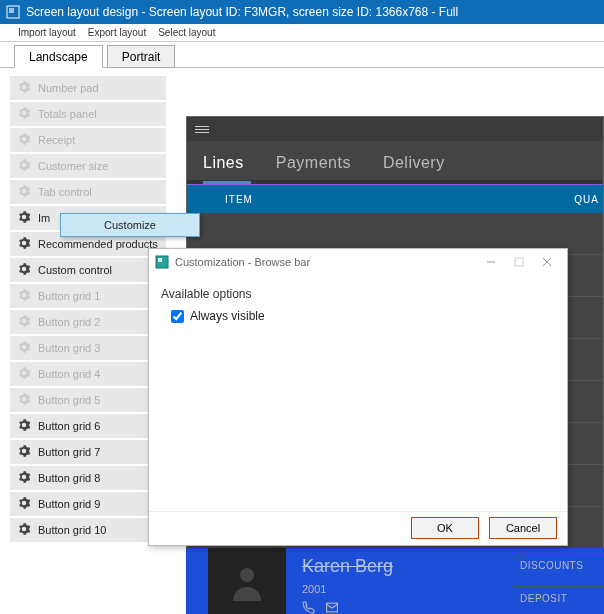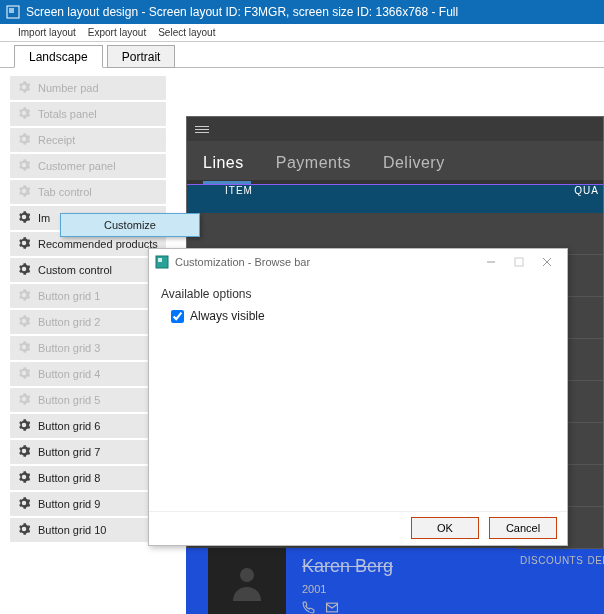--- a/index.html
+++ b/index.html
@@ -35,32 +35,32 @@
 
 .preview { flex: 1; background: #fff; position: relative; overflow: hidden; }
 .preview-inner { position: absolute; left: 10px; top: 48px; right: 0; bottom: 0; background: #3a3a3a; border: 1px solid #666; display: flex; flex-direction: column; }
 .preview-topbar { height: 24px; background: #3a3a3a; display: flex; align-items: center; padding-left: 8px; }
 .hamburger { display: flex; flex-direction: column; gap: 2px; cursor: pointer; }
 .hamburger span { width: 14px; height: 1px; background: #ccc; display: block; }
 .preview-body { flex: 1; display: flex; flex-direction: column; }
 .preview-tabs { height: 44px; background: #444; border-bottom: 1px solid #8b5cf6; display: flex; align-items: center; gap: 32px; padding-left: 16px; font-size: 16px; letter-spacing: 0.5px; color: #bbb; position: relative; box-shadow: inset 0 -4px 0 #333; }
 .preview-tabs .pt-active { color: #fff; }
 .preview-tabs:after { content:""; position:absolute; bottom:0; left:16px; width:48px; height:3px; background:#4c87c7; }
-.preview-header { height: 28px; background: #0c4a6e; display: flex; font-size: 10px; color: #fff; letter-spacing: 1px; }
+.preview-header { height: 28px; background: #0369a1; display: flex; align-items: center; font-size: 10px; color: #fff; letter-spacing: 1px; }
 .preview-header .col1 { padding-left: 38px; flex: 1; }
 .preview-rows { flex: 1; background: #444; }
 .preview-row { height: 42px; border-bottom: 1px solid #555; }
 
 .preview-footer { position: absolute; bottom: 0; left: 10px; right: 0; height: 66px; background: #1d4ed8; display: flex; align-items: flex-end; }
 .avatar { width: 78px; height: 100%; background: #222; margin-left: 22px; display:flex; align-items:center; justify-content:center; }
 .avatar svg { opacity: .5; }
 .user-info { display: flex; flex-direction: column; justify-content: center; padding-left: 16px; flex:1; color:#bbb; font-size:11px; gap:4px; }
 .user-name { font-size: 18px; color:#ddd; margin-bottom:2px; }
 .contact-icons { display:flex; gap:10px; margin-top:2px; }
-.footer-right { display:flex; flex-direction:row; justify-content:space-around; height:100%; padding-right:0; width:88px; }
+.footer-right { display:flex; flex-direction:column; justify-content:space-around; height:100%; padding-right:0; width:88px; }
 .footer-right div { color:#bbb; font-size:10px; letter-spacing:.5px; text-align:left; padding:6px 0 6px 4px; border-top:1px solid #555;}
 
 
 .dialog { position: absolute; left: 148px; top: 248px; width: 420px; background: #fff; border: 1px solid #bbb; box-shadow: 2px 2px 6px rgba(0,0,0,0.25); z-index: 5; display:flex; flex-direction:column; }
 .dialog-titlebar { height: 26px; display: flex; align-items: center; padding: 0 6px; font-size: 11px; color: #666; }
 .dialog-titlebar .dlg-icon { width: 14px; height: 14px; margin-right: 6px; }
 .dialog-titlebar .spacer { flex: 1; }
 .dialog-titlebar .winbtn { width: 28px; height: 22px; display: flex; align-items: center; justify-content: center; }
 .dialog-body { flex: 1; padding: 12px 12px 10px; min-height: 236px; }
 .dialog-body .label { font-size: 12px; color: #333; margin-bottom: 8px; }
@@ -109,21 +109,21 @@
       <div class="side-item disabled">
         <span style="color:#ccc"><svg class="gear-icon" viewBox="0 0 16 16" fill="currentColor">
             <path d="M8 5a3 3 0 1 0 0 6 3 3 0 0 0 0-6zm7 3c0 .5-.05.9-.12 1.3l1.6 1.25-1.5 2.6-1.9-.65c-.65.5-1.4.9-2.2 1.1l-.3 2H7.4l-.3-2c-.8-.2-1.55-.6-2.2-1.1l-1.9.65-1.5-2.6 1.6-1.25C3.05 8.9 3 8.5 3 8s.05-.9.12-1.3L1.52 5.45l1.5-2.6 1.9.65c.65-.5 1.4-.9 2.2-1.1l.3-2h3.2l.3 2c.8.2 1.55.6 2.2 1.1l1.9-.65 1.5 2.6-1.6 1.25c.07.4.12.8.12 1.3z"></path>
           </svg></span>
         <span>Receipt</span>
       </div>
       <div class="side-item disabled">
         <span style="color:#ccc"><svg class="gear-icon" viewBox="0 0 16 16" fill="currentColor">
             <path d="M8 5a3 3 0 1 0 0 6 3 3 0 0 0 0-6zm7 3c0 .5-.05.9-.12 1.3l1.6 1.25-1.5 2.6-1.9-.65c-.65.5-1.4.9-2.2 1.1l-.3 2H7.4l-.3-2c-.8-.2-1.55-.6-2.2-1.1l-1.9.65-1.5-2.6 1.6-1.25C3.05 8.9 3 8.5 3 8s.05-.9.12-1.3L1.52 5.45l1.5-2.6 1.9.65c.65-.5 1.4-.9 2.2-1.1l.3-2h3.2l.3 2c.8.2 1.55.6 2.2 1.1l1.9-.65 1.5 2.6-1.6 1.25c.07.4.12.8.12 1.3z"></path>
           </svg></span>
-        <span>Customer panel</span>
+        <span>Customer size</span>
       </div>
       <div class="side-item disabled">
         <span style="color:#ccc"><svg class="gear-icon" viewBox="0 0 16 16" fill="currentColor">
             <path d="M8 5a3 3 0 1 0 0 6 3 3 0 0 0 0-6zm7 3c0 .5-.05.9-.12 1.3l1.6 1.25-1.5 2.6-1.9-.65c-.65.5-1.4.9-2.2 1.1l-.3 2H7.4l-.3-2c-.8-.2-1.55-.6-2.2-1.1l-1.9.65-1.5-2.6 1.6-1.25C3.05 8.9 3 8.5 3 8s.05-.9.12-1.3L1.52 5.45l1.5-2.6 1.9.65c.65-.5 1.4-.9 2.2-1.1l.3-2h3.2l.3 2c.8.2 1.55.6 2.2 1.1l1.9-.65 1.5 2.6-1.6 1.25c.07.4.12.8.12 1.3z"></path>
           </svg></span>
         <span>Tab control</span>
       </div>
       <div class="side-item enabled">
         <span style="color:#444"><svg class="gear-icon" viewBox="0 0 16 16" fill="currentColor">
             <path d="M8 5a3 3 0 1 0 0 6 3 3 0 0 0 0-6zm7 3c0 .5-.05.9-.12 1.3l1.6 1.25-1.5 2.6-1.9-.65c-.65.5-1.4.9-2.2 1.1l-.3 2H7.4l-.3-2c-.8-.2-1.55-.6-2.2-1.1l-1.9.65-1.5-2.6 1.6-1.25C3.05 8.9 3 8.5 3 8s.05-.9.12-1.3L1.52 5.45l1.5-2.6 1.9.65c.65-.5 1.4-.9 2.2-1.1l.3-2h3.2l.3 2c.8.2 1.55.6 2.2 1.1l1.9-.65 1.5 2.6-1.6 1.25c.07.4.12.8.12 1.3z"></path>

